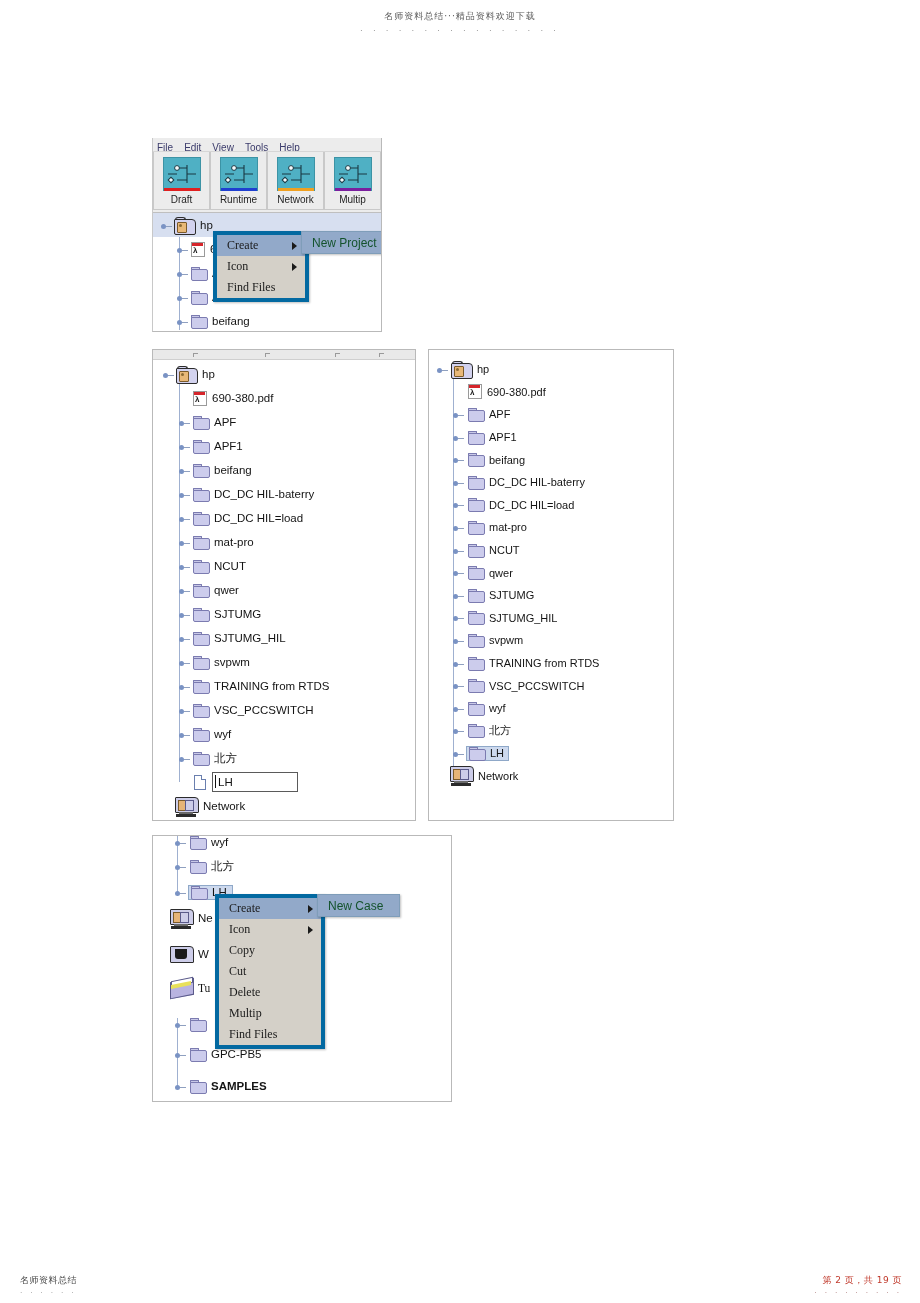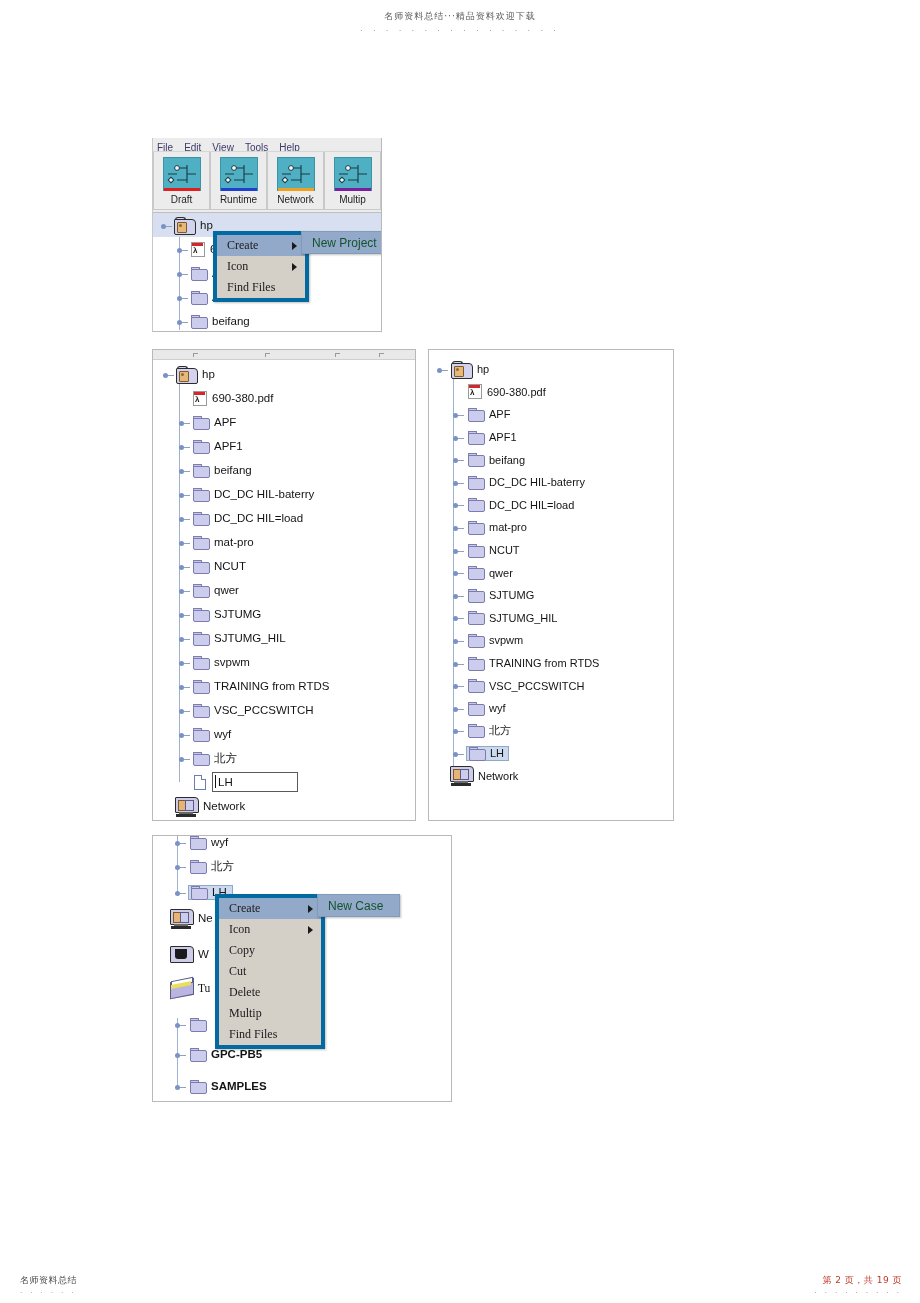--- a/index.html
+++ b/index.html
@@ -726,21 +726,21 @@
           <span class="lbl" style="font-weight:normal"></span>
         </span>
       </div>
       <div class="t2row" style="position:absolute;left:20px;top:206px;">
         <span class="knob"></span>
         <span class="" style="display:flex;align-items:center;padding:0 5px 0 1px;">
           <span class="folder">
             <span class="tab"></span>
             <span class="body"></span>
           </span>
-          <span class="lbl" style="font-weight:bold">GPC-PB5</span>
+          <span class="lbl" style="font-weight:normal">GPC-PB5</span>
         </span>
       </div>
       <div class="t2row" style="position:absolute;left:20px;top:238px;">
         <span class="knob"></span>
         <span class="" style="display:flex;align-items:center;padding:0 5px 0 1px;">
           <span class="folder">
             <span class="tab"></span>
             <span class="body"></span>
           </span>
           <span class="lbl" style="font-weight:bold">SAMPLES</span>

